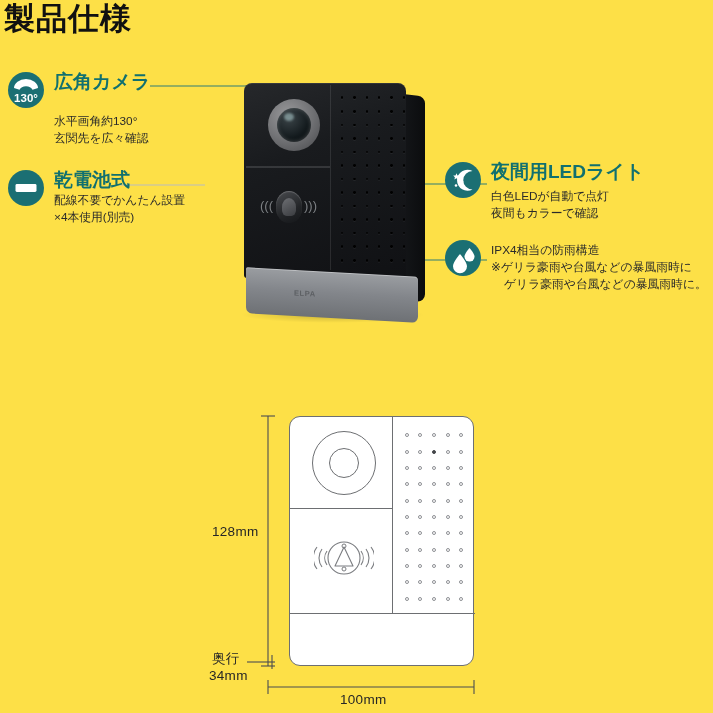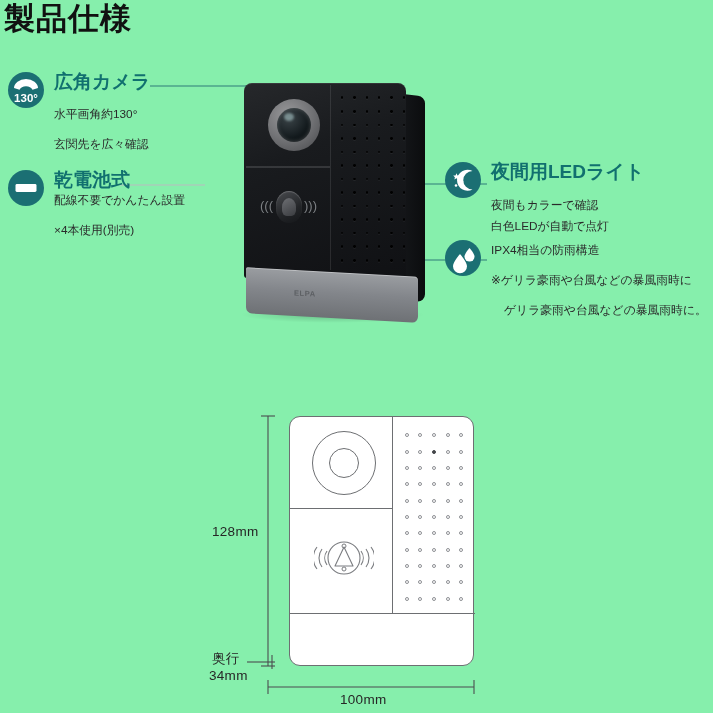--- a/index.html
+++ b/index.html
@@ -2,21 +2,21 @@
 <html><head>
 <meta charset="utf-8">
 <style>
   * { box-sizing: border-box; margin: 0; padding: 0; }
   html, body {
     width: 713px; height: 713px;
     background: #ffffff;
     font-family: "Liberation Sans", "DejaVu Sans", sans-serif;
     overflow: hidden;
   }
-  #page { position: relative; width: 713px; height: 713px; background: #86efac; }
+  #page { position: relative; width: 713px; height: 713px; background: #fde047; }
 
   
   .page-title {
     position: absolute; left: 4px; top: 2px;
     font-size: 31px; font-weight: bold; color: #111;
     letter-spacing: 1px; line-height: 1.1;
   }
 
   
   .feature { position: absolute; }
@@ -24,21 +24,21 @@
     position: absolute; left: 0; top: 0;
     width: 36px; height: 36px; border-radius: 50%;
     background: #1b6f73;
   }
   .feat-body { position: absolute; left: 46px; top: -2px; }
   .feat-head {
     font-size: 19px; font-weight: bold; color: #11706f;
     line-height: 1.25; white-space: nowrap;
   }
   .feat-line {
-    font-size: 11.8px; color: #2a2a2a; line-height: 1.42; white-space: nowrap; margin-top: 13px;
+    font-size: 11.8px; color: #2a2a2a; line-height: 1.42; white-space: nowrap;
   }
   .feat-line.indent { padding-left: 13px; }
 
   
 
   
   #product { position: absolute; left: 232px; top: 83px; width: 205px; height: 247px; }
 
   .pb-side {
     position: absolute; left: 167px; top: 12px;
@@ -273,21 +273,21 @@
 
   <div class="feature" style="left:8px; top:72px;">
     <div class="feat-icon">
       <svg viewBox="0 0 36 36" width="36" height="36">
         <path d="M6 16 A12 9 0 0 1 30 16 L24.5 17.8 A7 5.6 0 0 0 11.5 17.8 Z" fill="#ffffff"></path>
         <text x="18" y="29.5" font-family="Liberation Sans, sans-serif" font-size="11.5" font-weight="bold" fill="#ffffff" text-anchor="middle">130°</text>
       </svg>
     </div>
     <div class="feat-body">
       <div class="feat-head">広角カメラ</div>
-      <div class="feat-line" style="margin-top:12px;">水平画角約130°</div>
+      <div class="feat-line" style="margin-top:19px;">水平画角約130°</div>
       <div class="feat-line">玄関先を広々確認</div>
     </div>
   </div>
 
   <div class="feature" style="left:8px; top:170px;">
     <div class="feat-icon">
       <svg viewBox="0 0 36 36" width="36" height="36">
         <rect x="7.5" y="14" width="21" height="8" rx="1.4" fill="#ffffff"></rect>
       </svg>
     </div>
@@ -302,22 +302,22 @@
     <div class="feat-icon">
       <svg viewBox="0 0 36 36" width="36" height="36">
         <path d="M25.5 9 A10.5 10.5 0 1 0 25.5 27.5 A8.6 8.6 0 0 1 25.5 9 Z" fill="#ffffff" transform="translate(2,0)"></path>
         <path d="M11.5 11.2 l1 2.2 2.3.2 -1.7 1.6 .5 2.3 -2.1-1.2 -2.1 1.2 .5-2.3 -1.7-1.6 2.3-.2 Z" fill="#ffffff"></path>
         <circle cx="16.5" cy="19.5" r="1.7" fill="#ffffff"></circle>
         <circle cx="11" cy="23.5" r="1.3" fill="#ffffff"></circle>
       </svg>
     </div>
     <div class="feat-body">
       <div class="feat-head">夜間用LEDライト</div>
+      <div class="feat-line" style="margin-top:4px;">白色LEDが自動で点灯</div>
       <div class="feat-line">夜間もカラーで確認</div>
-      <div class="feat-line" style="margin-top:4px;">白色LEDが自動で点灯</div>
     </div>
   </div>
 
   <div class="feature" style="left:445px; top:240px;">
     <div class="feat-icon">
       <svg viewBox="0 0 36 36" width="36" height="36">
         <path d="M24.5 8 C24.5 8 29.5 13.6 29.5 16.6 A5 5 0 0 1 19.5 16.6 C19.5 13.6 24.5 8 24.5 8 Z" fill="#ffffff"></path>
         <path d="M15 14 C15 14 22 22 22 26.2 A7 7 0 0 1 8 26.2 C8 22 15 14 15 14 Z" fill="#ffffff"></path>
       </svg>
     </div>

